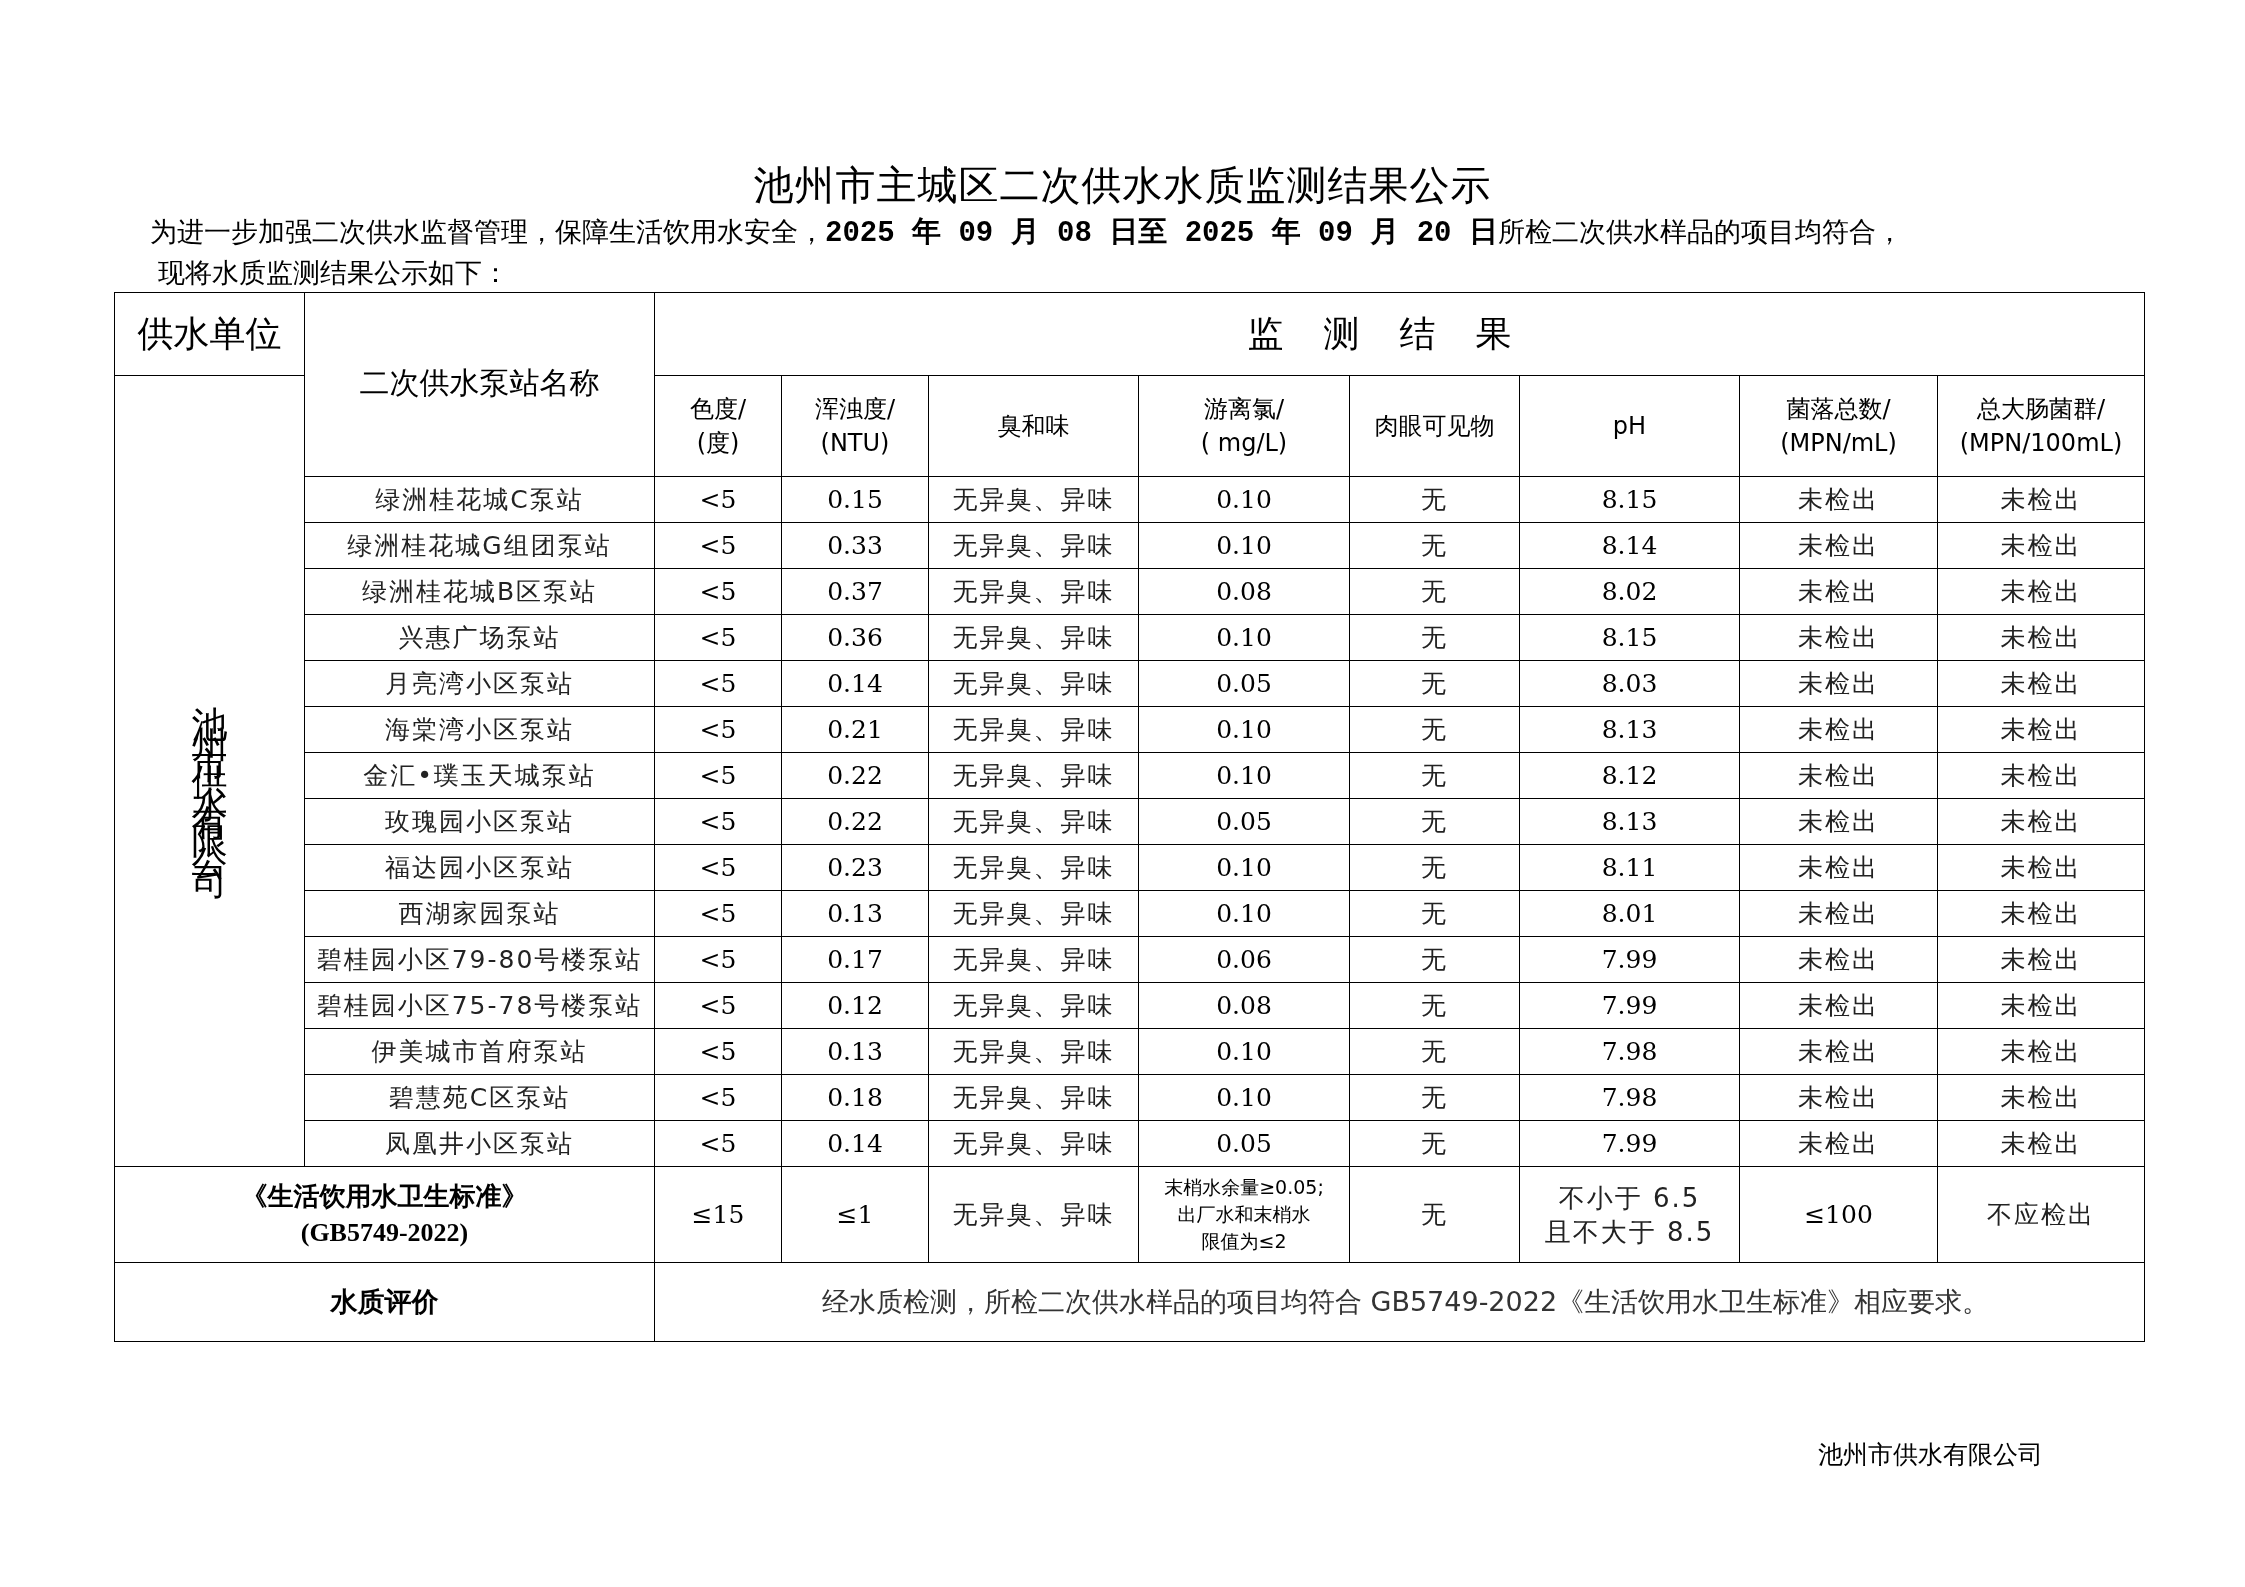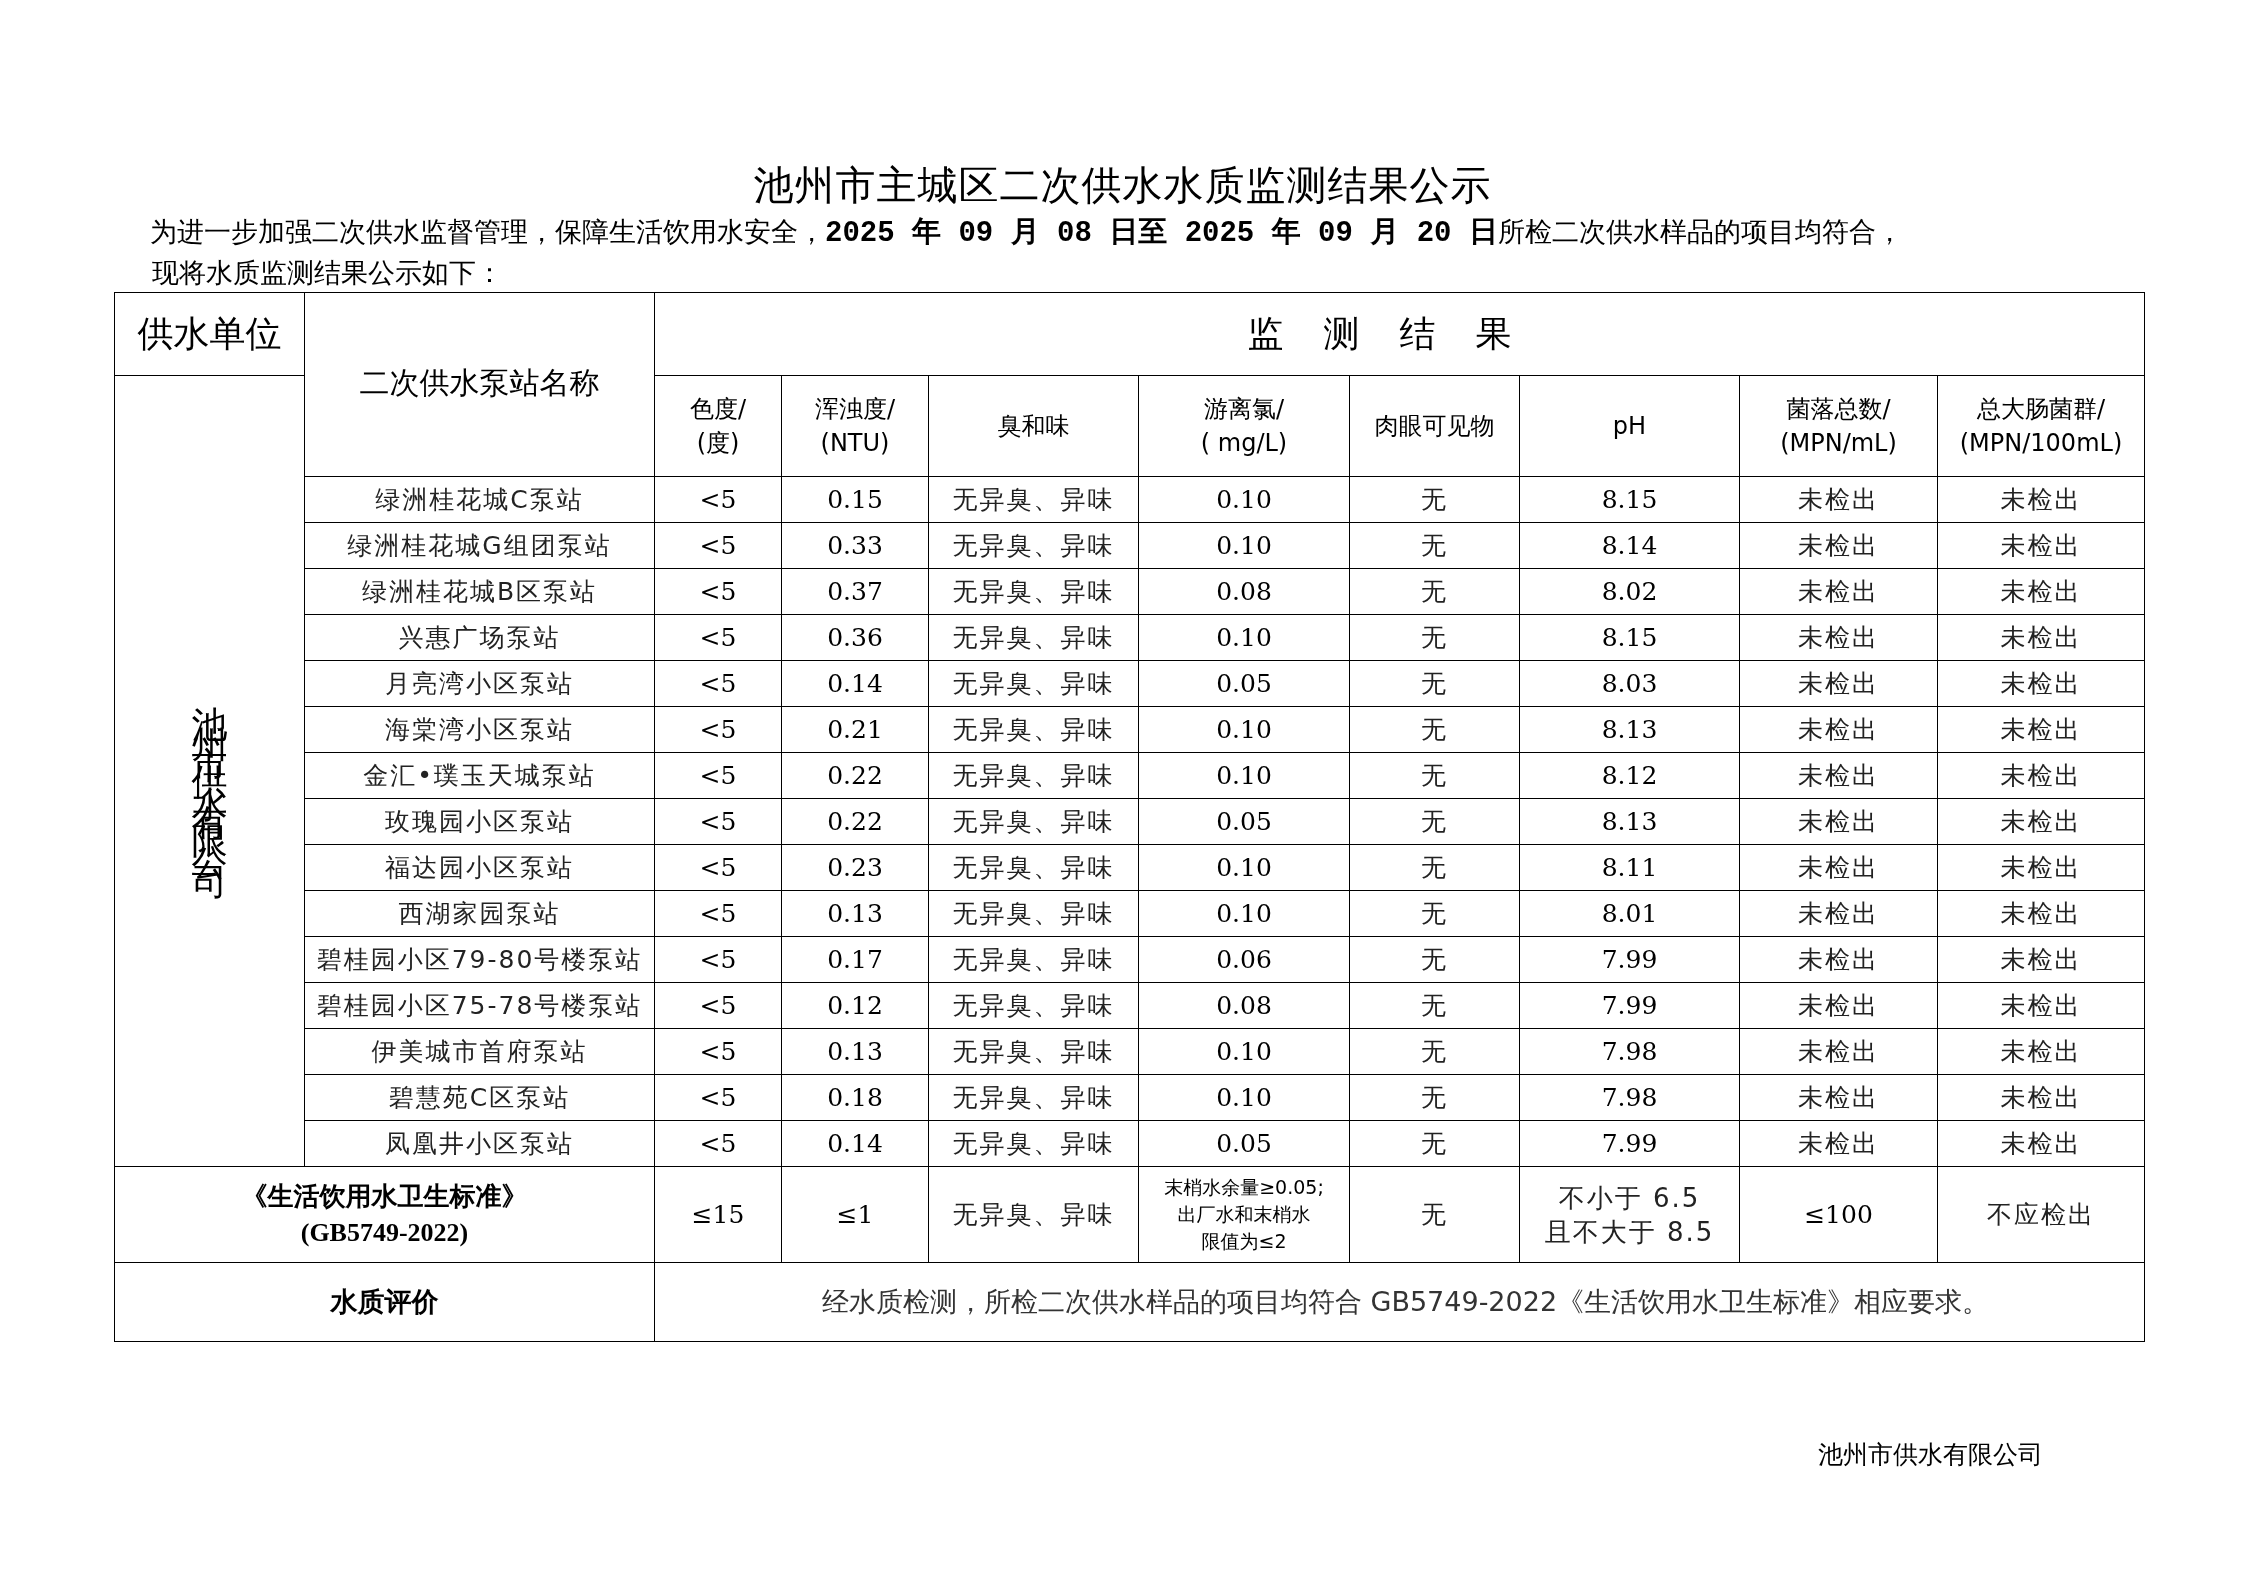--- a/index.html
+++ b/index.html
@@ -3,21 +3,21 @@
 <meta charset="utf-8">
 <style>
   html, body { margin: 0; padding: 0; background: #ffffff; }
   body { width: 2245px; height: 1587px; position: relative; overflow: hidden;
          font-family: "DejaVu Serif", "Liberation Serif", serif; color: #000; }
   .title { position: absolute; left: 0; width: 2245px; top: 158px; text-align: center;
            font-size: 40px; font-family: "DejaVu Sans", sans-serif; letter-spacing: 1px; }
   .intro { position: absolute; left: 150px; top: 212px; width: 2000px; font-size: 27px;
            font-family: "DejaVu Sans", sans-serif; line-height: 40px; }
   .intro b { font-family: Liberation Mono, monospace; font-size: 29px; }
-  .intro2 { position: absolute; left: 152px; top: 255px; font-size: 27px;
+  .intro2 { position: absolute; left: 158px; top: 255px; font-size: 27px;
             font-family: Liberation Mono, monospace; }
   table.grid { position: absolute; left: 114px; top: 292px; border-collapse: collapse;
                table-layout: fixed; width: 2030px; }
   table.grid td { border: 1.5px solid #000; text-align: center; vertical-align: middle;
                   padding: 0; font-size: 25px; }
   table.grid tr.hd1 td { height: 82px; }
   table.grid tr.hd2 td { height: 100px; }
   table.grid tr.row td { height: 45px; font-size: 25px; }
   table.grid tr.std td { height: 95px; }
   table.grid tr.eval td { height: 78px; }

